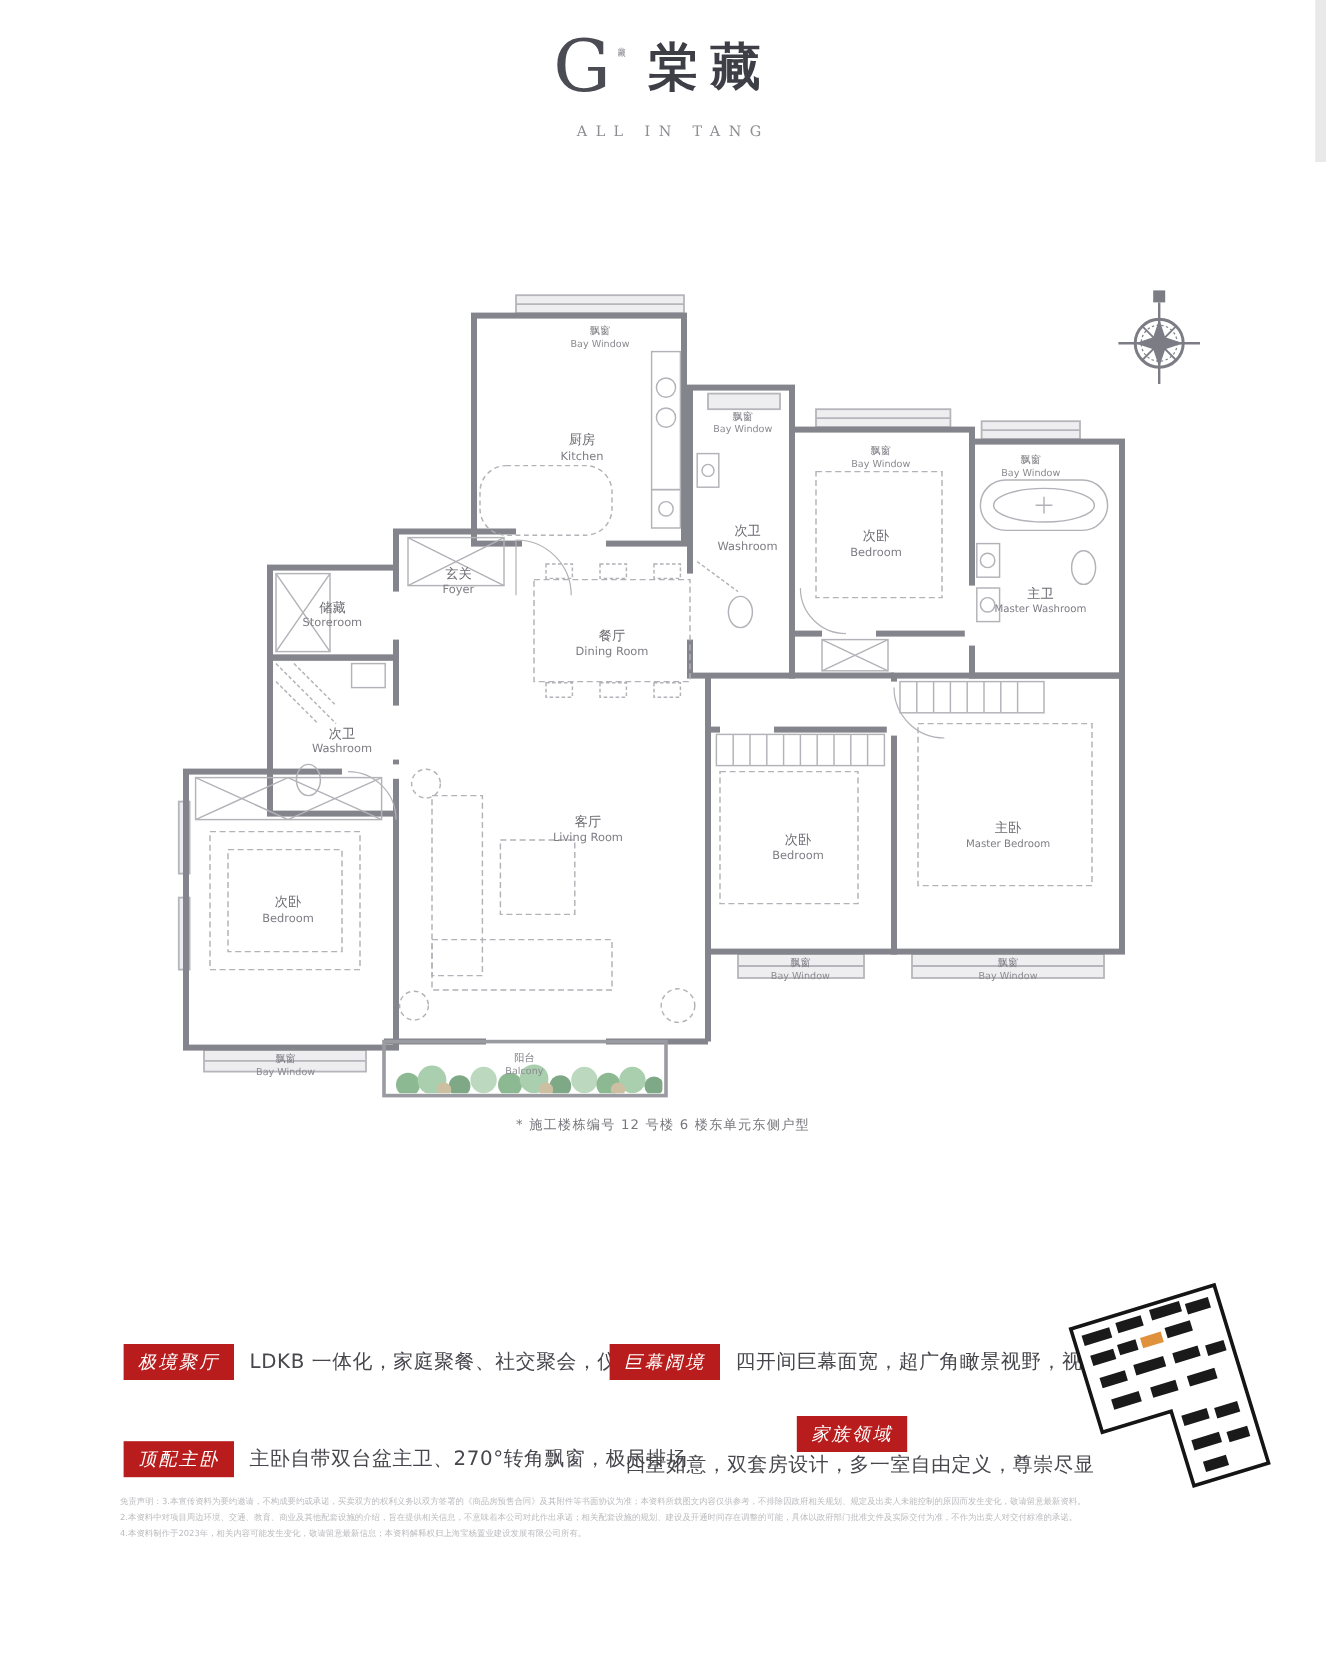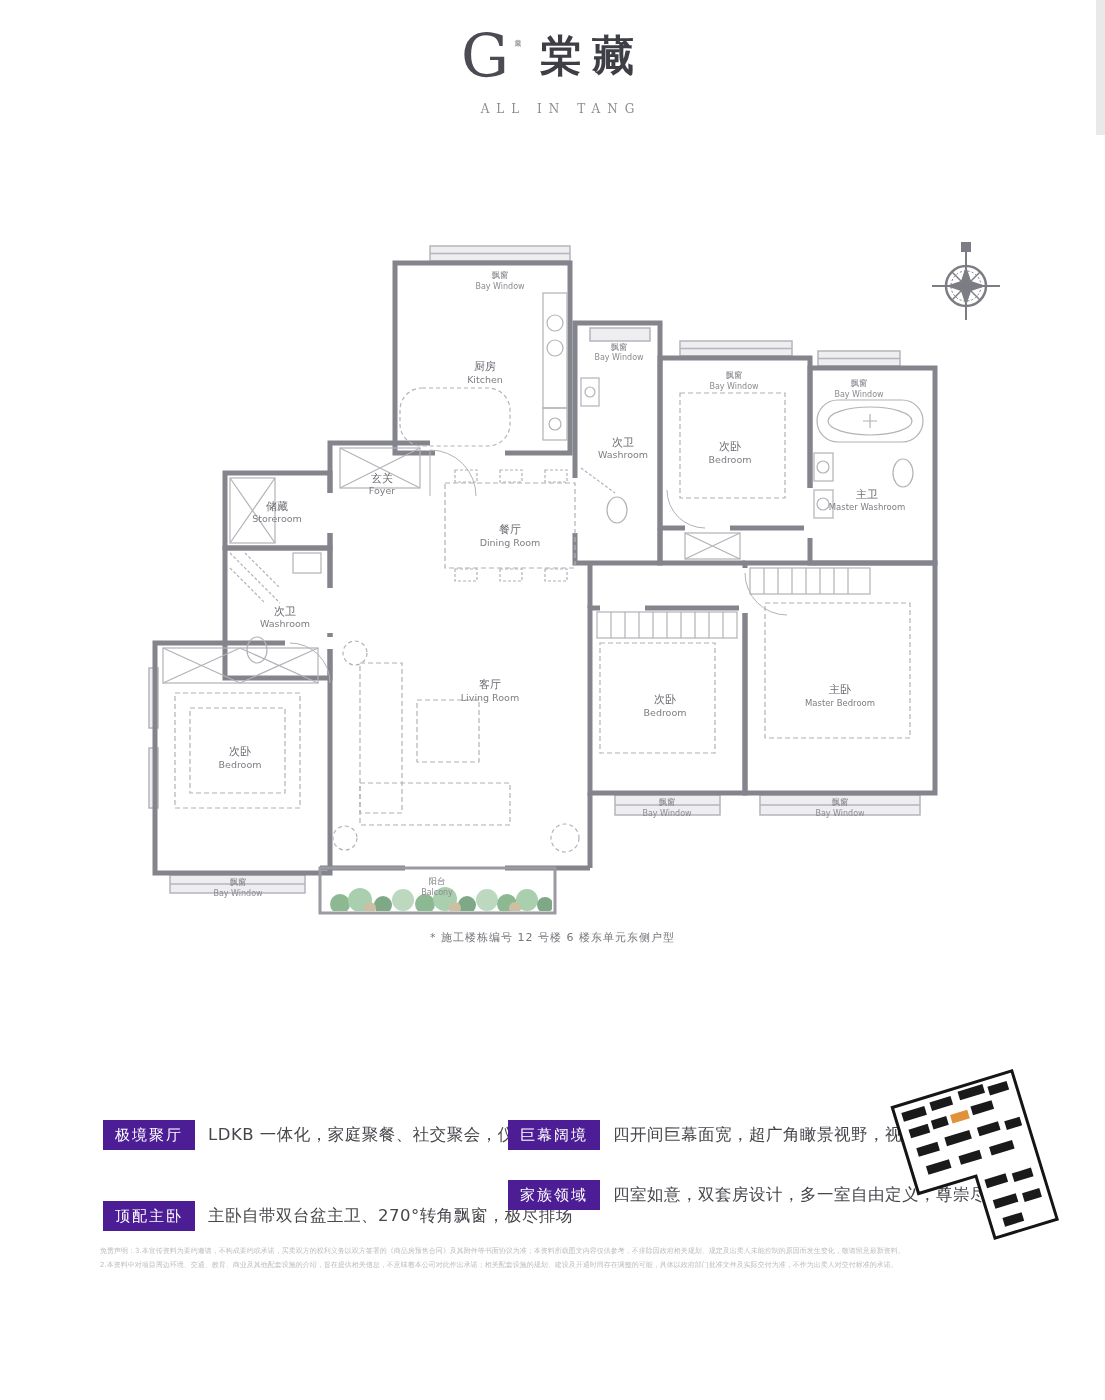--- a/index.html
+++ b/index.html
@@ -32,22 +32,22 @@
   .fp-label-sm2{font-size:8px;fill:#8b8b91;text-anchor:middle;font-family:"DejaVu Sans","Liberation Sans",sans-serif;}
 
   .note{position:absolute;left:0;top:930px;width:100%;text-align:center;
         font-size:11px;color:#76767c;letter-spacing:1px;}
 
   
   .compass{position:absolute;left:925px;top:240px;width:80px;height:90px;}
 
   
   .feature{position:absolute;display:flex;align-items:center;}
-  .feature-tag{width:92px;height:30px;background:#4c1d95;color:#ffffff;font-size:15px;letter-spacing:2px;
-               display:flex;align-items:center;justify-content:center;flex:none;}
+  .feature-tag{width:92px;height:30px;background:#b91c1c;color:#ffffff;font-size:15px;letter-spacing:2px;
+               display:flex;align-items:center;justify-content:center;flex:none;font-style:italic;}
   .feature-desc{margin-left:13px;font-size:16.5px;color:#46464c;letter-spacing:0.5px;white-space:nowrap;}
 
   
   .siteplan{position:absolute;left:885px;top:1056px;width:180px;height:200px;}
 
   
   .disclaimer{position:absolute;left:100px;top:1245px;width:910px;overflow:hidden;}
   .disclaimer div{font-size:7px;line-height:13.5px;color:#bcbcbf;white-space:nowrap;overflow:hidden;}
 </style>
 </head>
@@ -276,21 +276,21 @@
     <div class="feature-desc">LDKB 一体化，家庭聚餐、社交聚会，仪式感拉满</div>
   </div>
   <div class="feature" style="left:508px;top:1120px;justify-content:flex-end;">
     <div class="feature-tag">巨幕阔境</div>
     <div class="feature-desc">四开间巨幕面宽，超广角瞰景视野，视界一览无余</div>
   </div>
   <div class="feature" style="left:103px;top:1180px;margin-top:21px;">
     <div class="feature-tag">顶配主卧</div>
     <div class="feature-desc">主卧自带双台盆主卫、270°转角飘窗，极尽排场</div>
   </div>
-  <div class="feature" style="left:508px;top:1180px;">
+  <div class="feature" style="left:508px;top:1180px;flex-direction:column;">
     <div class="feature-tag">家族领域</div>
     <div class="feature-desc">四室如意，双套房设计，多一室自由定义，尊崇尽显</div>
   </div>
 
   <div class="siteplan">
     <svg width="180" height="200" viewBox="0 0 180 200">
       <g transform="rotate(-17 88 100)">
         <polygon points="25,30 150,30 150,185 85,185 85,120 25,120" fill="#ffffff" stroke="#151515" stroke-width="3"></polygon>
         <g fill="#1a1a1a" stroke="none">
           <rect x="32" y="38" width="24" height="9"></rect>
@@ -314,14 +314,15 @@
           <rect x="98" y="168" width="20" height="9"></rect>
         </g>
         <rect x="78" y="54" width="18" height="9" fill="#e0913c" stroke="none"></rect>
       </g>
     </svg>
   </div>
 
   <div class="disclaimer">
     <div>免责声明：3.本宣传资料为要约邀请，不构成要约或承诺，买卖双方的权利义务以双方签署的《商品房预售合同》及其附件等书面协议为准；本资料所载图文内容仅供参考，不排除因政府相关规划、规定及出卖人未能控制的原因而发生变化，敬请留意最新资料。</div>
     <div>2.本资料中对项目周边环境、交通、教育、商业及其他配套设施的介绍，旨在提供相关信息，不意味着本公司对此作出承诺；相关配套设施的规划、建设及开通时间存在调整的可能，具体以政府部门批准文件及实际交付为准，不作为出卖人对交付标准的承诺。</div>
+    <div>4.本资料制作于2023年，相关内容可能发生变化，敬请留意最新信息；本资料解释权归上海宝杨置业建设发展有限公司所有。</div>
   </div>
 </div>
 
 </body></html>

